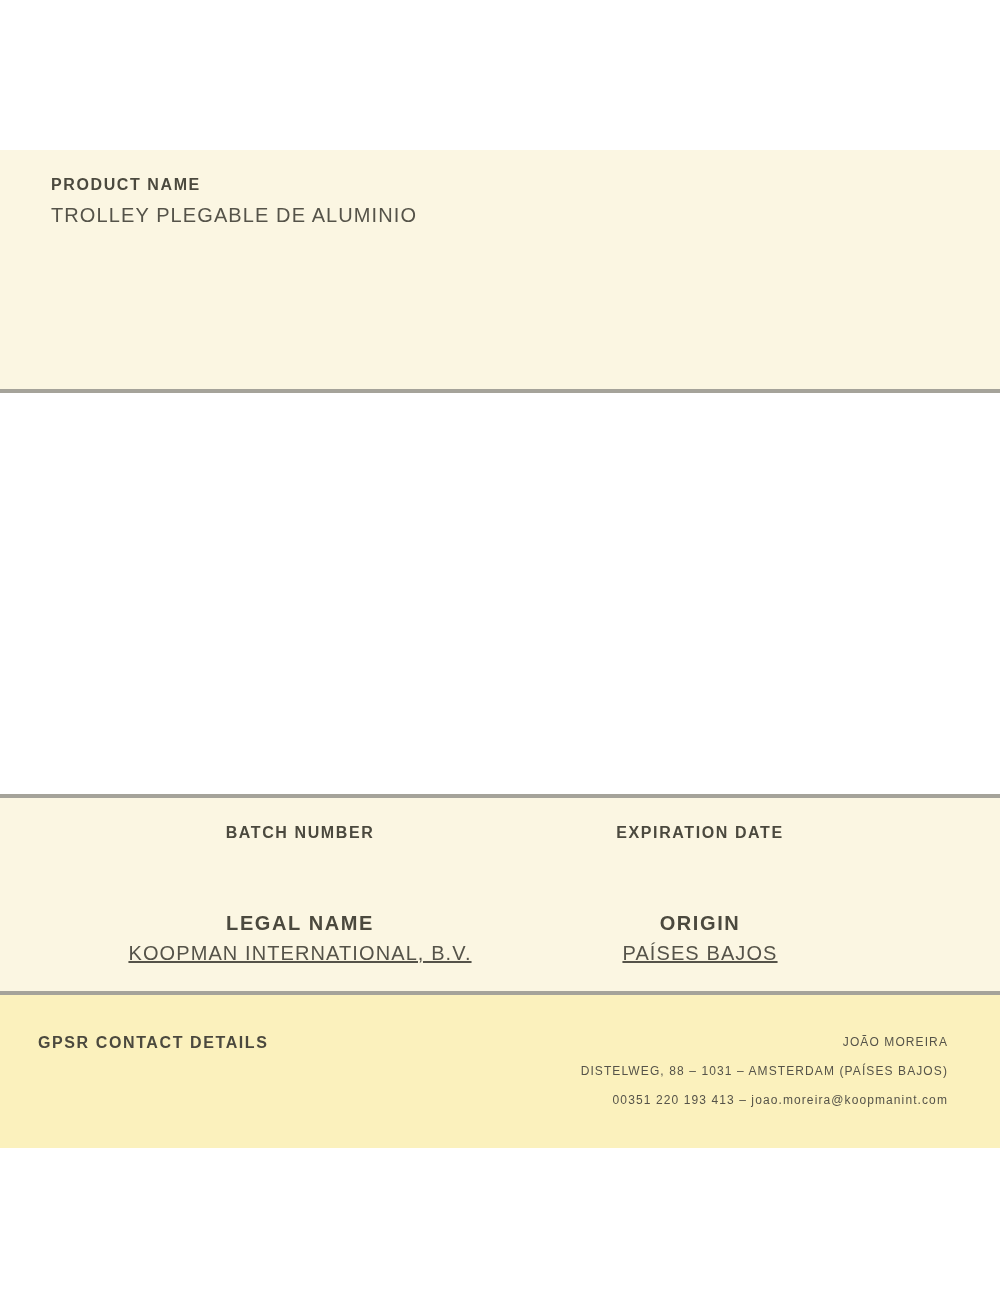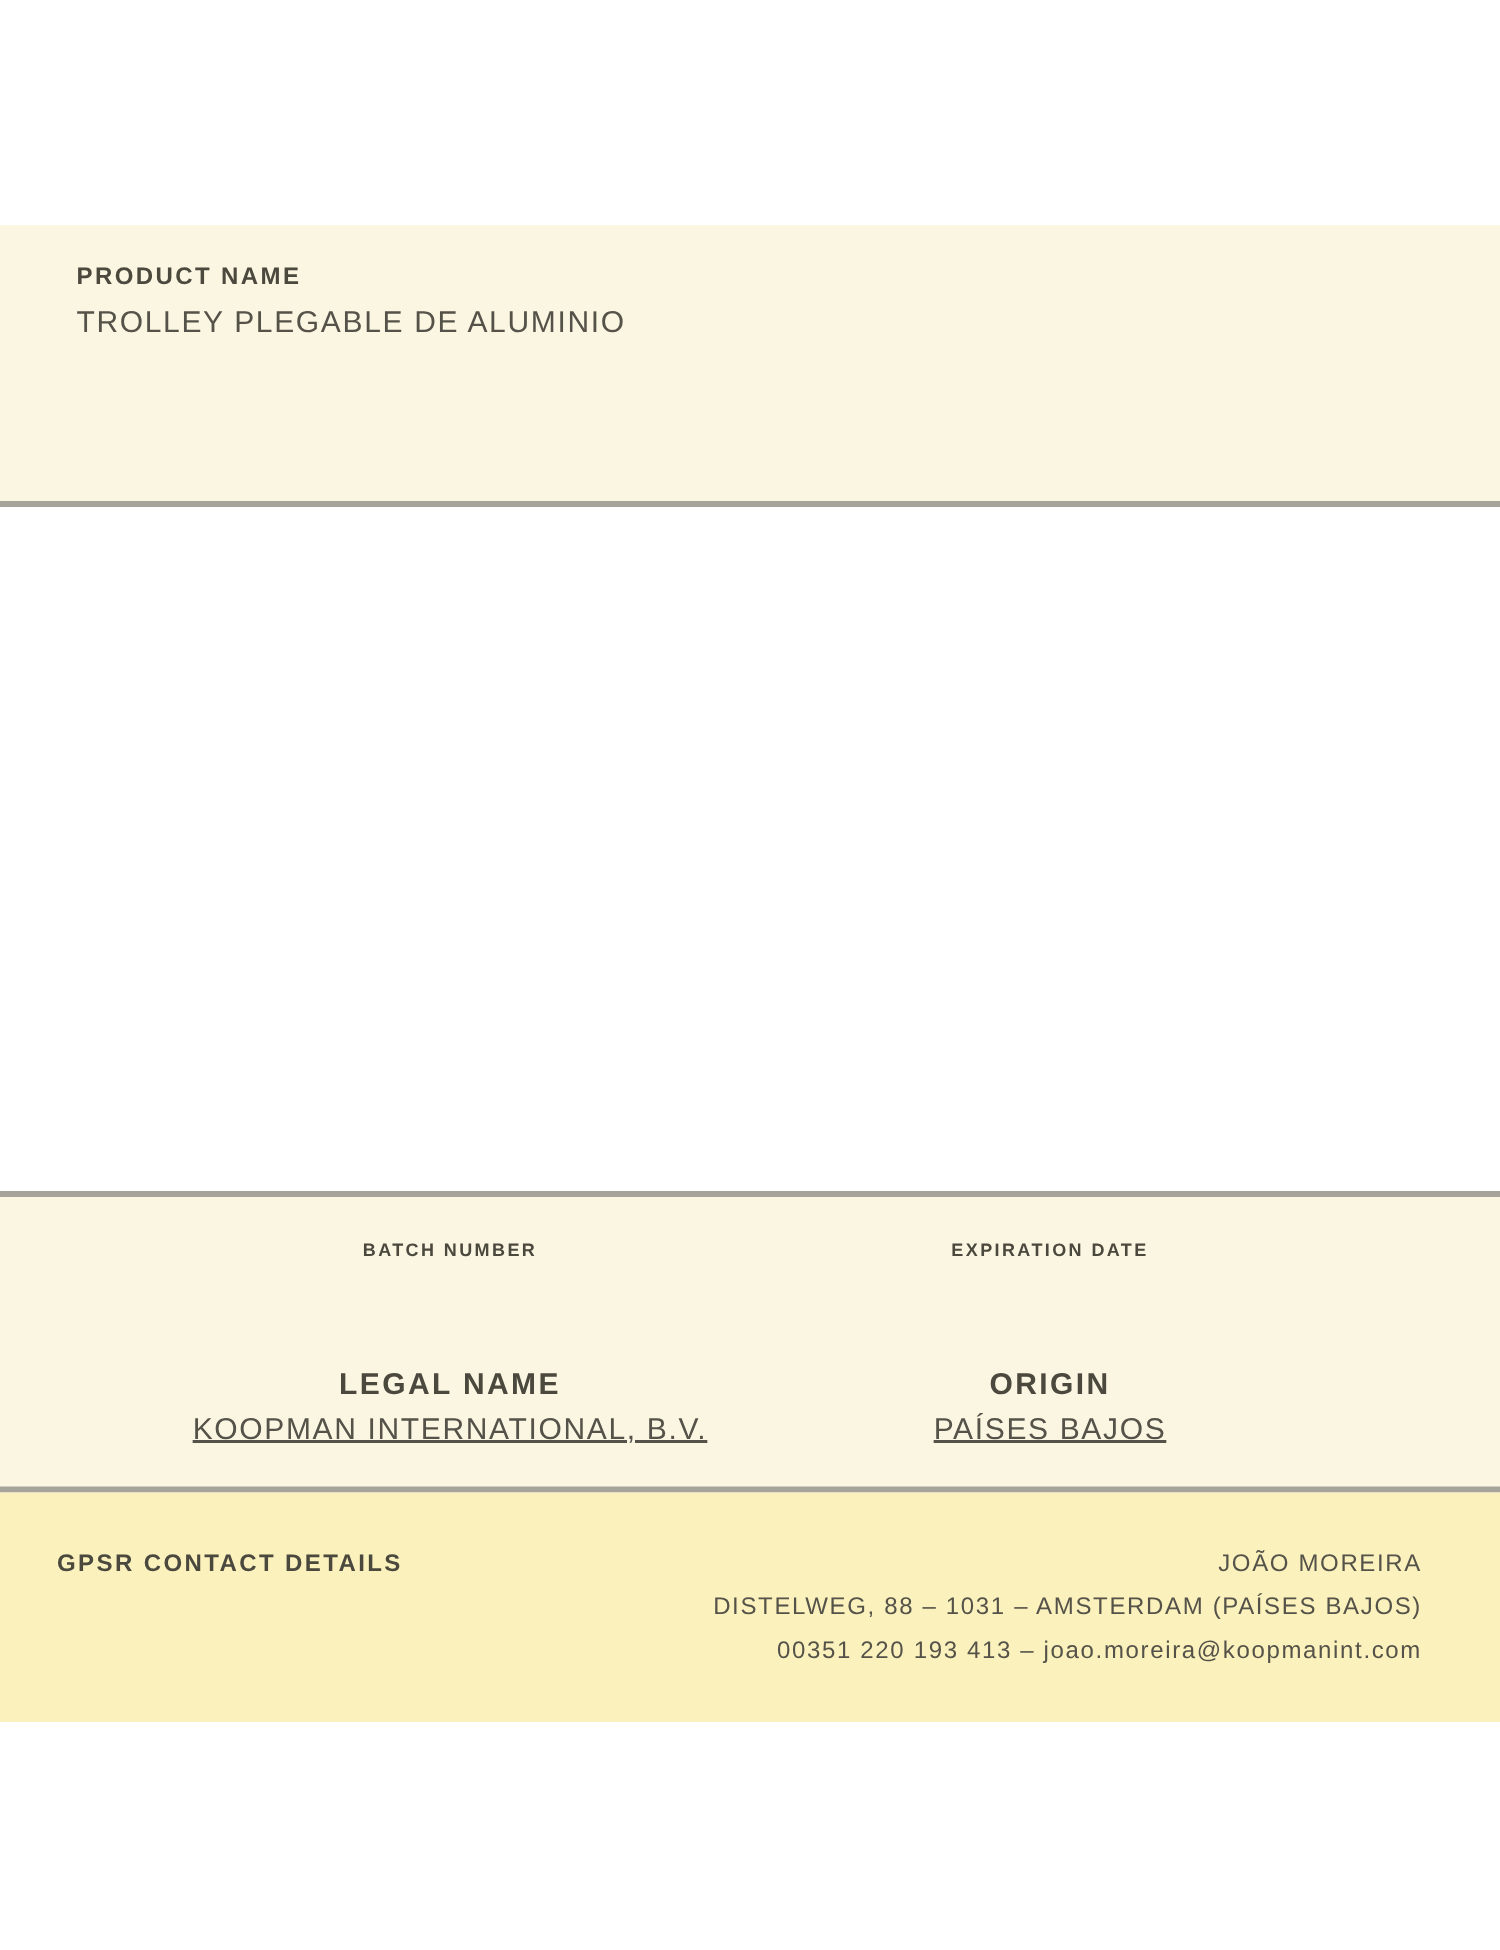--- a/index.html
+++ b/index.html
@@ -23,21 +23,21 @@
     background: var(--page-bg);
     overflow: hidden;
   }
 
   
   .band-product {
     position: absolute;
     top: 150px;
     left: 0;
     width: 1000px;
-    height: 188px;
+    height: 243px;
     background: var(--band-cream);
     border-bottom: 4px solid var(--divider);
     padding: 20px 51px 0 51px;
   }
   .field-label {
     font-size: 16px;
     font-weight: bold;
     letter-spacing: 1.6px;
     color: var(--heading-text);
     line-height: 30px;
@@ -61,21 +61,21 @@
     border-top: 4px solid var(--divider);
     border-bottom: 4px solid var(--divider);
     padding: 20px 100px 0 100px;
     display: flex;
   }
   .batch-col {
     flex: 1;
     text-align: center;
   }
   .col-header {
-    font-size: 12px;
+    font-size: 16px;
     font-weight: bold;
     letter-spacing: 1.6px;
     color: var(--heading-text);
     line-height: 30px;
   }
   .col-empty-value {
     height: 60px;
     font-size: 16px;
     letter-spacing: 1.1px;
     color: var(--value-text);
@@ -114,21 +114,21 @@
     font-weight: bold;
     letter-spacing: 1.6px;
     color: var(--heading-text);
     line-height: 29px;
     white-space: nowrap;
   }
   .contact-lines {
     text-align: right;
   }
   .contact-line {
-    font-size: 16px;
+    font-size: 12px;
     letter-spacing: 1.1px;
     color: var(--value-text);
     line-height: 29px;
     white-space: nowrap;
   }
 </style>
 </head>
 <body>
 
 <div class="page">

